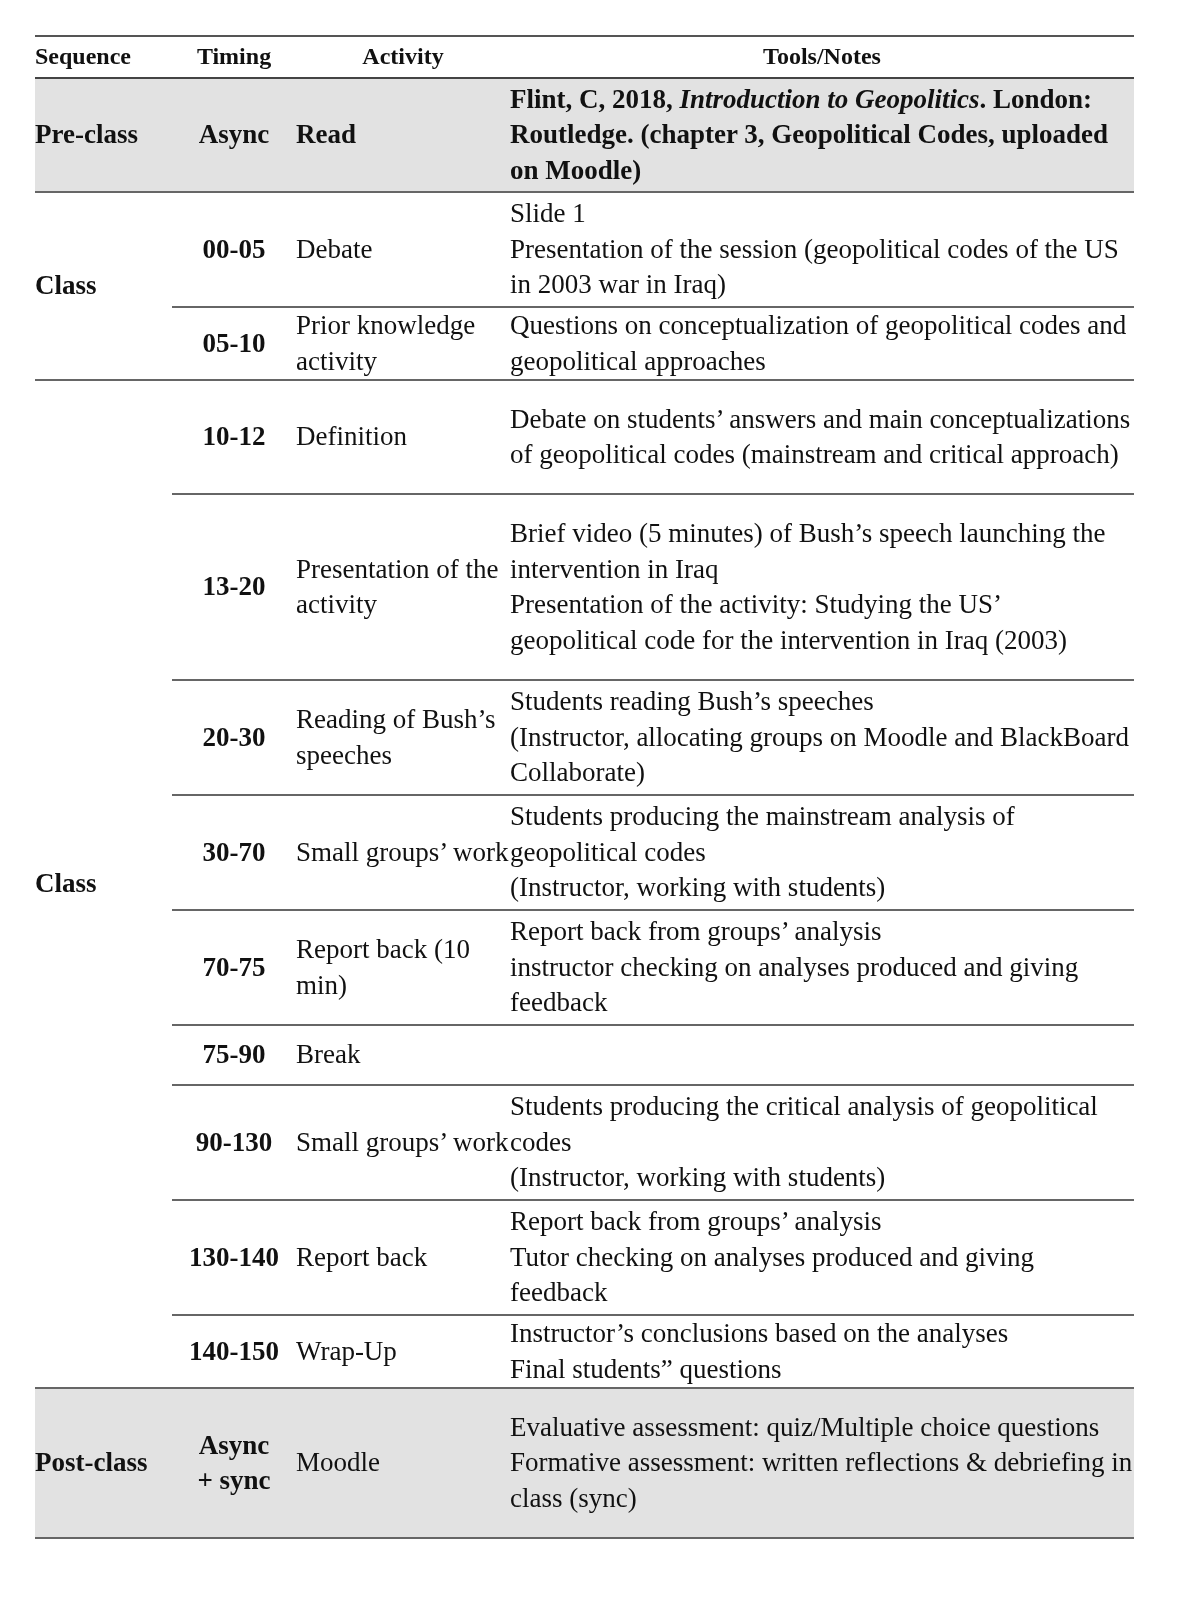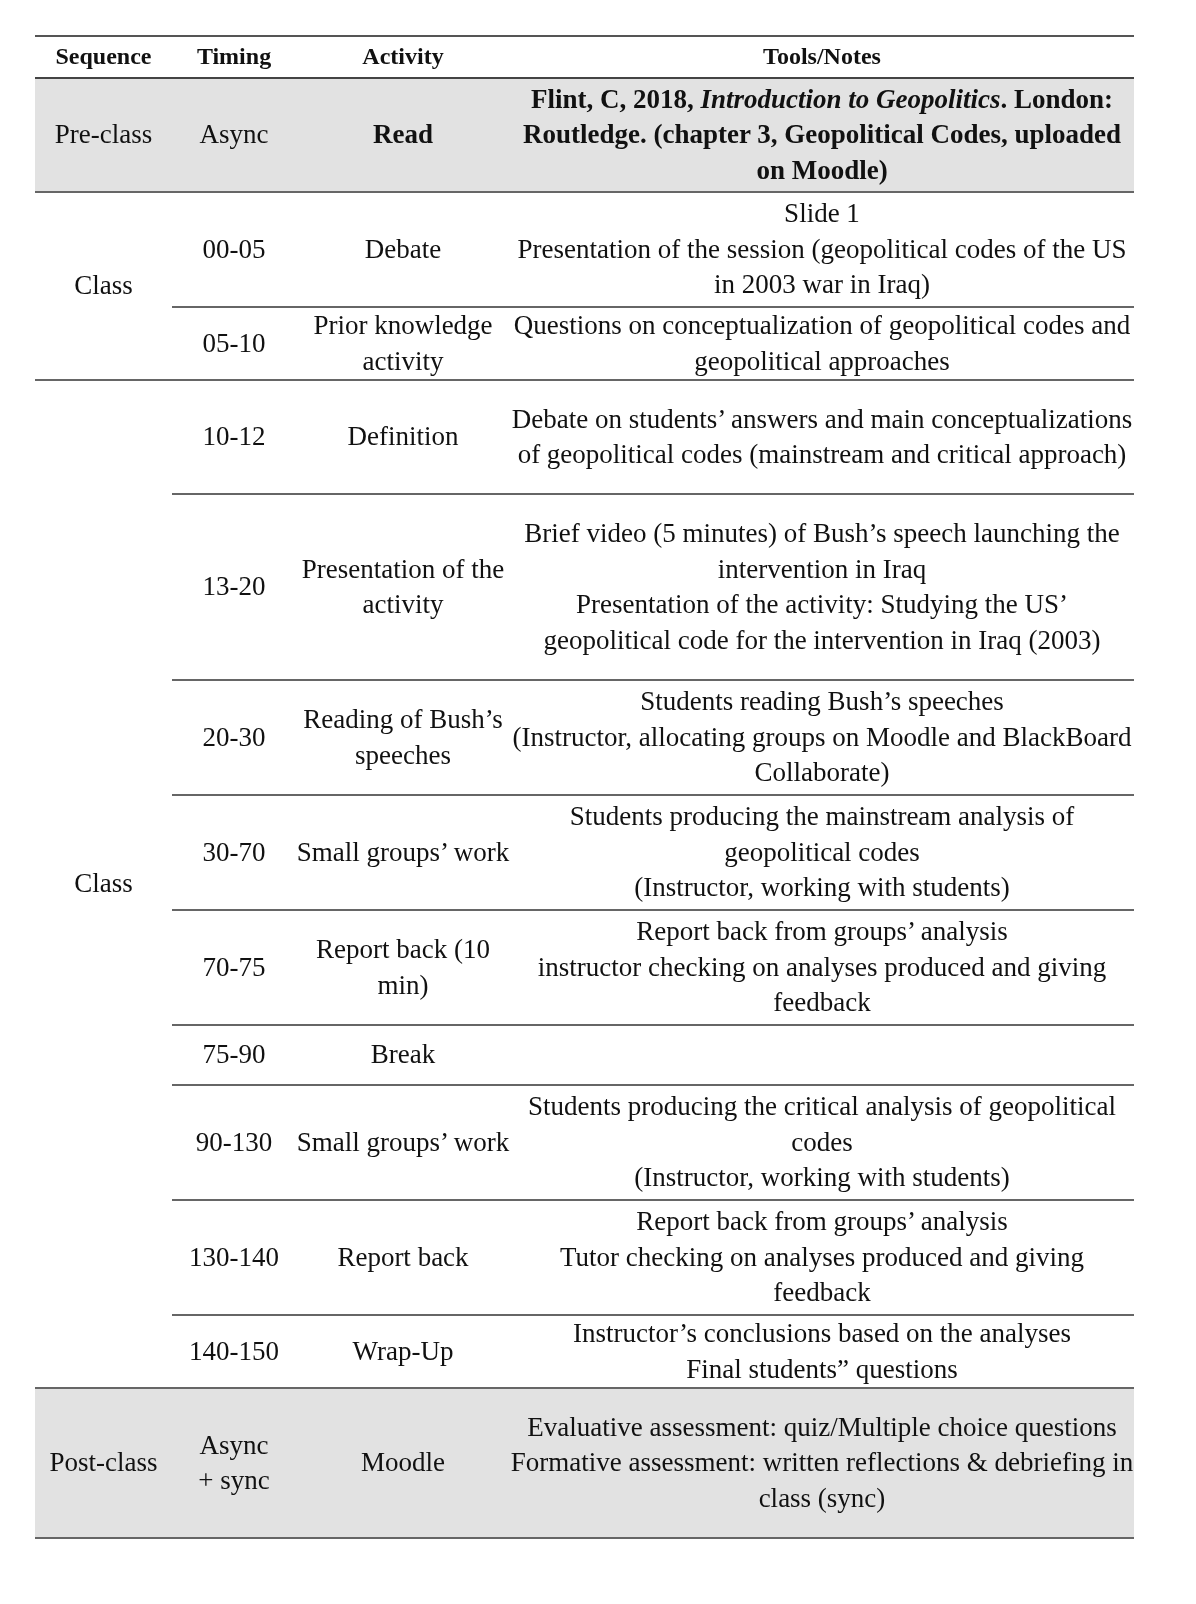--- a/index.html
+++ b/index.html
@@ -6,29 +6,29 @@
   body { width: 1196px; height: 1604px; position: relative; font-family: "Liberation Serif", "DejaVu Serif", serif; color: #111; }
   table.plan {
     position: absolute; left: 35px; top: 35px; width: 1099px;
     border-collapse: collapse; table-layout: fixed;
     font-size: 27px; line-height: 35.5px;
   }
   col.c-seq { width: 137px; }
   col.c-time { width: 124px; }
   col.c-act { width: 214px; }
   col.c-notes { width: 624px; }
-  table.plan td, table.plan th { padding: 0; vertical-align: middle; text-align: center; }
+  table.plan td, table.plan th { padding: 0; vertical-align: middle; }
   thead th { font-weight: bold; font-size: 24px; height: 40px; border-top: 2px solid #555; border-bottom: 2px solid #444; }
   th.h-seq { text-align: left; padding-left: 9px; }
   th.h-time { text-align: center; }
   th.h-act { text-align: center; }
   th.h-notes { text-align: center; }
   tr.shaded td { background: #e2e2e2; }
-  td.seq { font-weight: normal; padding-left: 9px; }
-  td.time { text-align: center; }
+  td.seq { font-weight: bold; padding-left: 9px; }
+  td.time { text-align: center; font-weight: bold; }
   td.act { padding-left: 8px; }
   td.notes { padding-left: 14px; padding-top: 2px; padding-bottom: 2px; }
   td.bold { font-weight: bold; }
   .line { display: block; }
   tr.rule-full td { border-top: 2px solid #666; }
   tr.rule-part td.time, tr.rule-part td.act, tr.rule-part td.notes { border-top: 2px solid #666; }
   tr.last td { border-bottom: 2px solid #666; }
   i { font-style: italic; }
 </style>
 </head>

